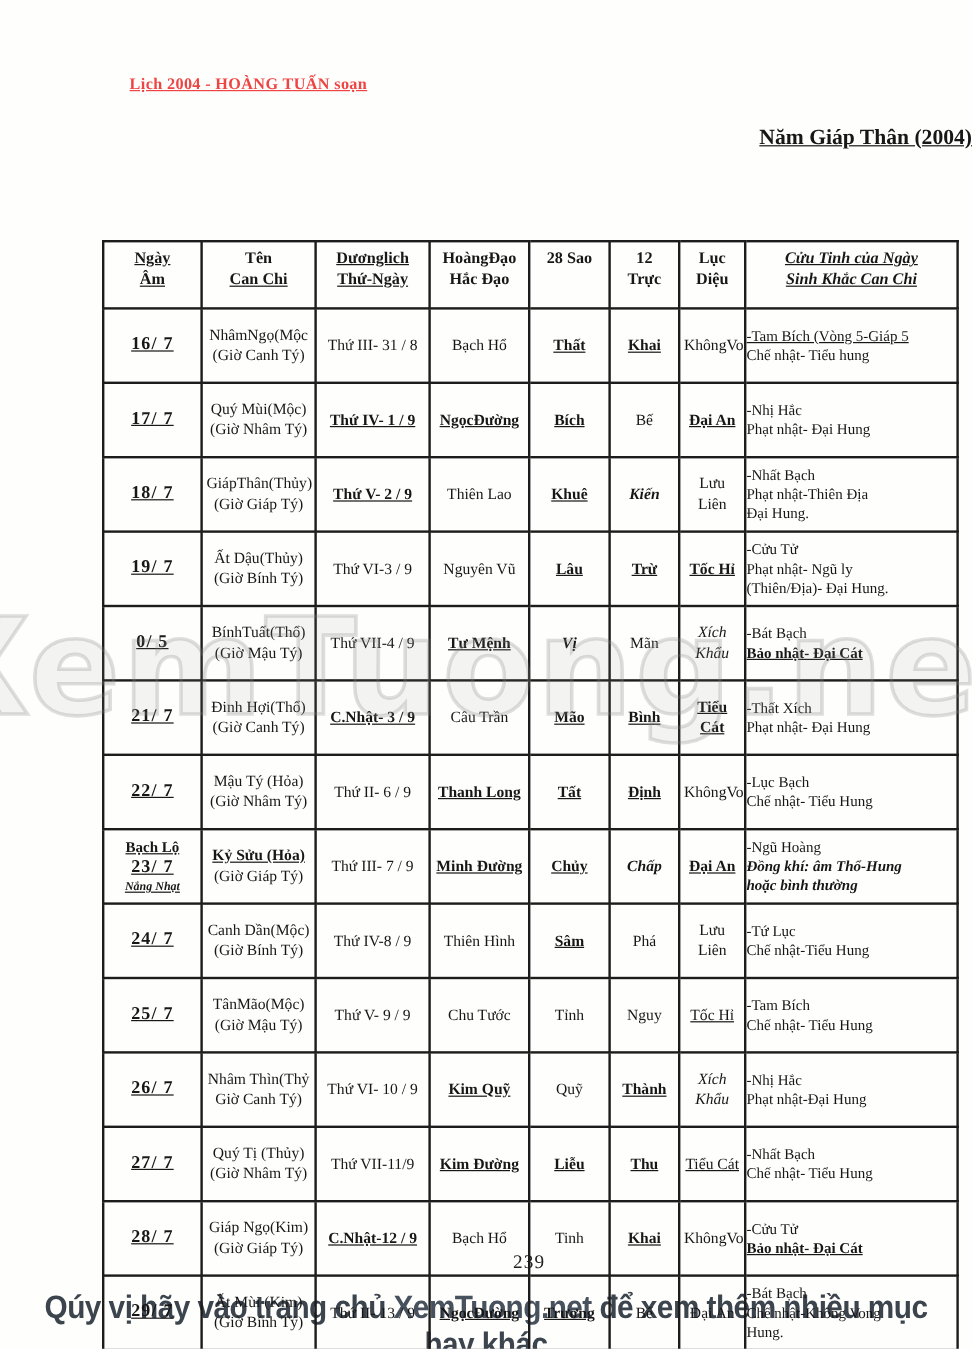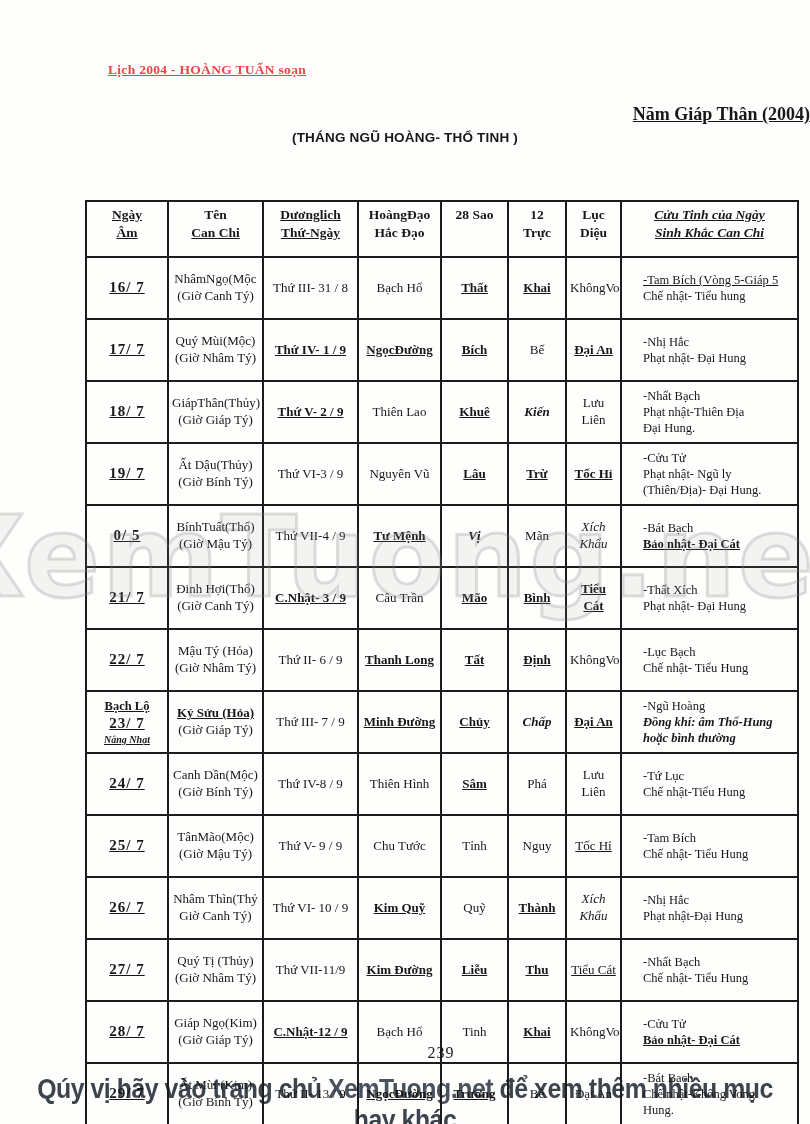--- a/index.html
+++ b/index.html
@@ -32,21 +32,21 @@
   .cal td:nth-child(8), .cal th:nth-child(8) { border-left-width:1px; }
   .cal tbody td { height:56px; }
   .line { display:block; }
   .u { text-decoration:underline; }
   .i { font-style:italic; }
   .b { font-weight:bold; }
   td.c-am { font-size:15px; }
   td.c-am .am-main { font-weight:bold; text-decoration:underline; letter-spacing:1px; }
   td.c-am .am-top { font-size:12.5px; }
   td.c-am .am-bottom { font-size:10px;font-style:italic; }
-  td.c-cuutinh { text-align:left; padding-left:21px; font-size:12.5px; }
+  td.c-cuutinh { text-align:left; padding-left:0; font-size:12.5px; }
 
   .watermark {
     position:absolute; top:492px; left:50%; transform:translateX(-50%);
     z-index:4; pointer-events:none; white-space:nowrap;
     font-family:"DejaVu Sans", sans-serif; font-weight:bold;
     font-size:112px; letter-spacing:2px;
     color:rgba(150,150,150,0.10);
     -webkit-text-stroke:3px rgba(130,130,130,0.26);
     text-stroke:3px rgba(130,130,130,0.26);
   }
@@ -62,21 +62,20 @@
   }
   .footer .flink { color:#47525e; }
 </style>
 </head>
 <body>
 
 <div class="credit">Lịch 2004 - HOÀNG TUẤN soạn</div>
 
 <div class="titles">
   <div class="t1">Năm Giáp Thân (2004)</div>
-  <div class="t3">(THÁNG NGŨ HOÀNG- THỔ TINH )</div>
 </div>
 
 <div class="watermark">XemTuong.net</div>
 
 <table class="cal">
   <colgroup>
     <col style="width:82px">
       <col style="width:95px">
       <col style="width:95px">
       <col style="width:83px">

